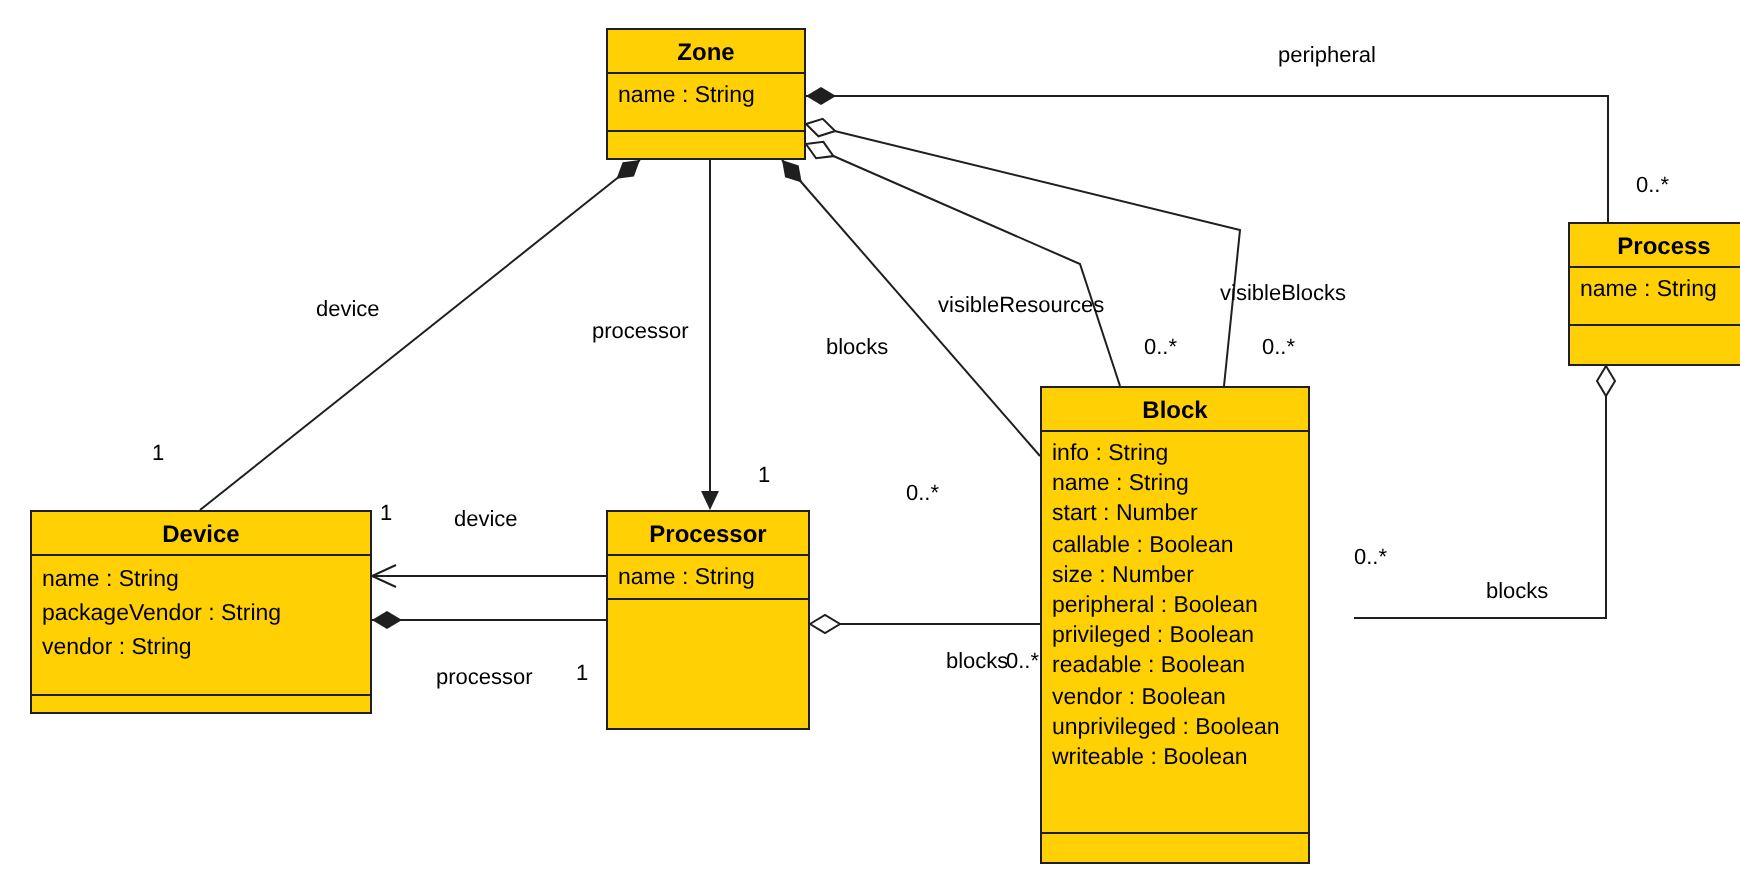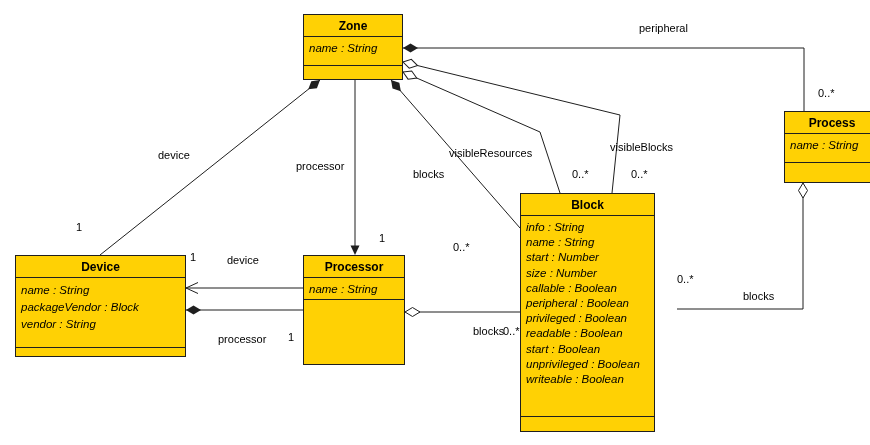--- a/index.html
+++ b/index.html
@@ -10,21 +10,21 @@
   svg.edges{position:absolute;left:0;top:0;width:870px;height:445px;}
   svg.edges line, svg.edges polyline{stroke:#1f1f1f;stroke-width:1;fill:none;}
   .uml-class{
     position:absolute;box-sizing:border-box;display:flex;flex-direction:column;
     background:#FFD104;border:1px solid #1f1f1f;
   }
   .cls-title{
     font-weight:bold;font-size:12px;text-align:center;
     padding:4px 2px 3px 2px;border-bottom:1px solid #1f1f1f;
   }
-  .cls-attrs{flex:1;padding:4px 4px 2px 5px;font-size:11.5px;line-height:15px;overflow:hidden;font-style:italic;}
+  .cls-attrs{flex:1;padding:4px 4px 2px 5px;font-size:11.5px;line-height:15px;overflow:hidden;}
   .cls-attrs .attr{white-space:nowrap;}
   .cls-ops{border-top:1px solid #1f1f1f;}
   .block-attrs{line-height:15.2px;}
   .device-attrs{line-height:17px;}
   .edge-label{position:absolute;font-size:11px;line-height:12px;white-space:nowrap;}
 </style>
 </head>
 <body>
 
 <div class="canvas">
@@ -113,37 +113,37 @@
     </div>
     <div class="cls-ops" style="height:19px"></div>
   </div>
 
   <div class="uml-class" style="left:520px;top:193px;width:135px;height:239px">
     <div class="cls-title">Block</div>
     <div class="cls-attrs block-attrs">
       <div class="attr">info : String</div>
       <div class="attr">name : String</div>
       <div class="attr">start : Number</div>
+      <div class="attr">callable : Boolean</div>
       <div class="attr">size : Number</div>
-      <div class="attr">callable : Boolean</div>
       <div class="attr">peripheral : Boolean</div>
       <div class="attr">privileged : Boolean</div>
       <div class="attr">readable : Boolean</div>
-      <div class="attr">start : Boolean</div>
+      <div class="attr">vendor : Boolean</div>
       <div class="attr">unprivileged : Boolean</div>
       <div class="attr">writeable : Boolean</div>
     </div>
     <div class="cls-ops" style="height:14px"></div>
   </div>
 
   <div class="uml-class" style="left:15px;top:255px;width:171px;height:102px">
     <div class="cls-title">Device</div>
     <div class="cls-attrs device-attrs">
       <div class="attr">name : String</div>
-      <div class="attr">packageVendor : Block</div>
+      <div class="attr">packageVendor : String</div>
       <div class="attr">vendor : String</div>
     </div>
     <div class="cls-ops" style="height:8px"></div>
   </div>
 
   <div class="uml-class" style="left:303px;top:255px;width:102px;height:110px">
     <div class="cls-title">Processor</div>
     <div class="cls-attrs" style="flex:0 0 auto;">
       <div class="attr">name : String</div>
     </div>
@@ -152,21 +152,21 @@
 
   <div class="edge-label" style="left:158px;top:149px">device</div>
   <div class="edge-label" style="left:76px;top:221px">1</div>
 
   <div class="edge-label" style="left:296px;top:160px">processor</div>
   <div class="edge-label" style="left:379px;top:232px">1</div>
 
   <div class="edge-label" style="left:413px;top:168px">blocks</div>
   <div class="edge-label" style="left:453px;top:241px">0..*</div>
 
-  <div class="edge-label" style="left:449px;top:147px">visibleResources</div>
+  <div class="edge-label" style="left:469px;top:147px">visibleResources</div>
   <div class="edge-label" style="left:572px;top:168px">0..*</div>
 
   <div class="edge-label" style="left:610px;top:141px">visibleBlocks</div>
   <div class="edge-label" style="left:631px;top:168px">0..*</div>
 
   <div class="edge-label" style="left:639px;top:22px">peripheral</div>
   <div class="edge-label" style="left:818px;top:87px">0..*</div>
 
   <div class="edge-label" style="left:227px;top:254px">device</div>
   <div class="edge-label" style="left:190px;top:251px">1</div>

